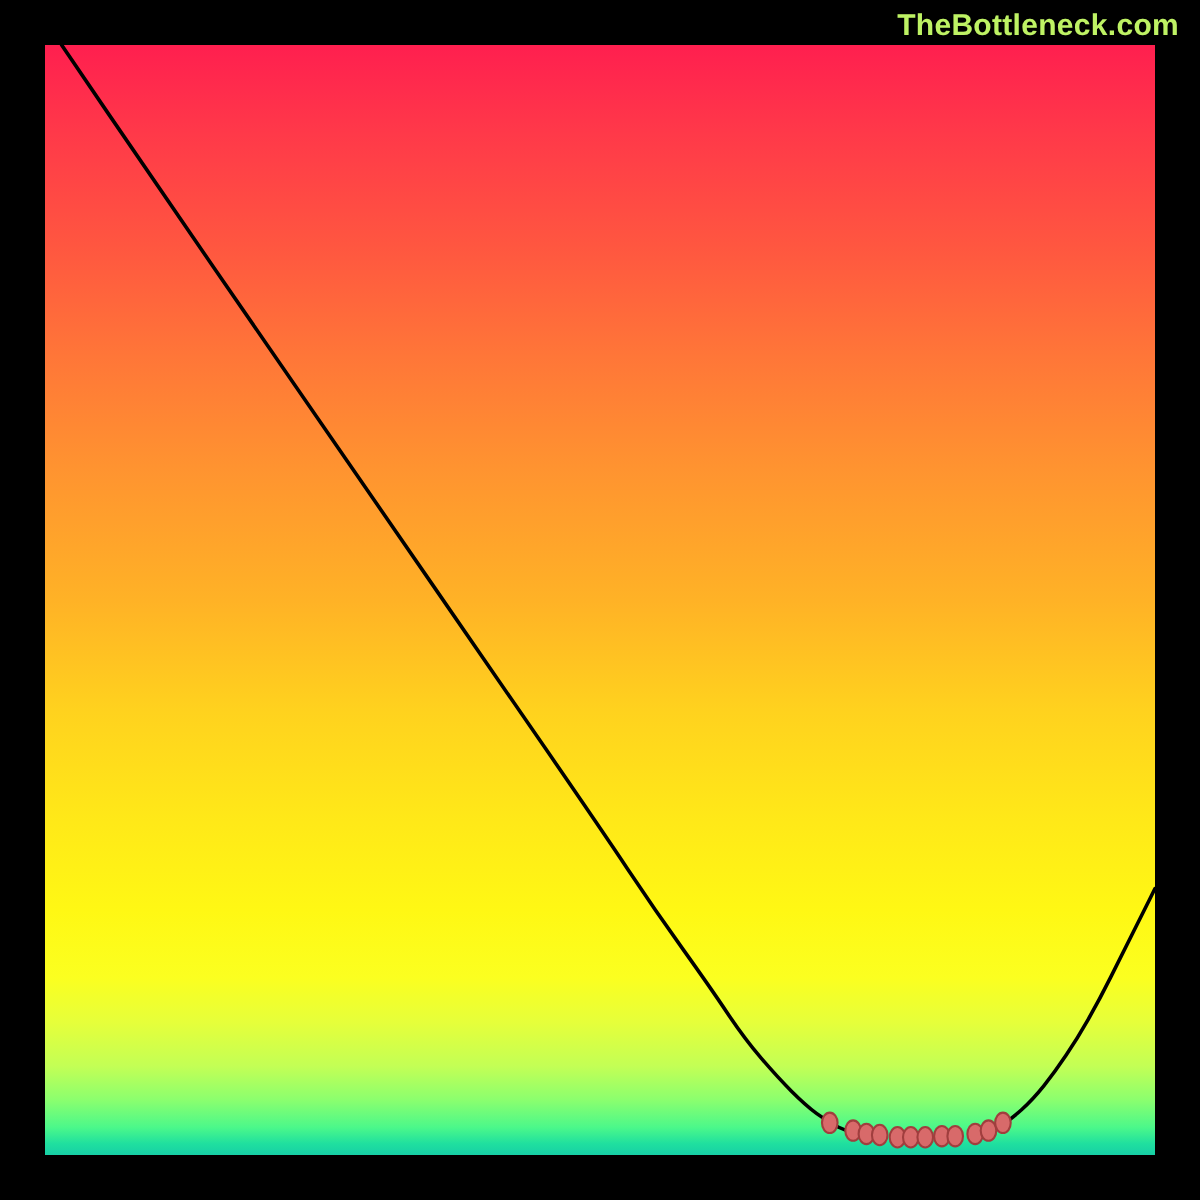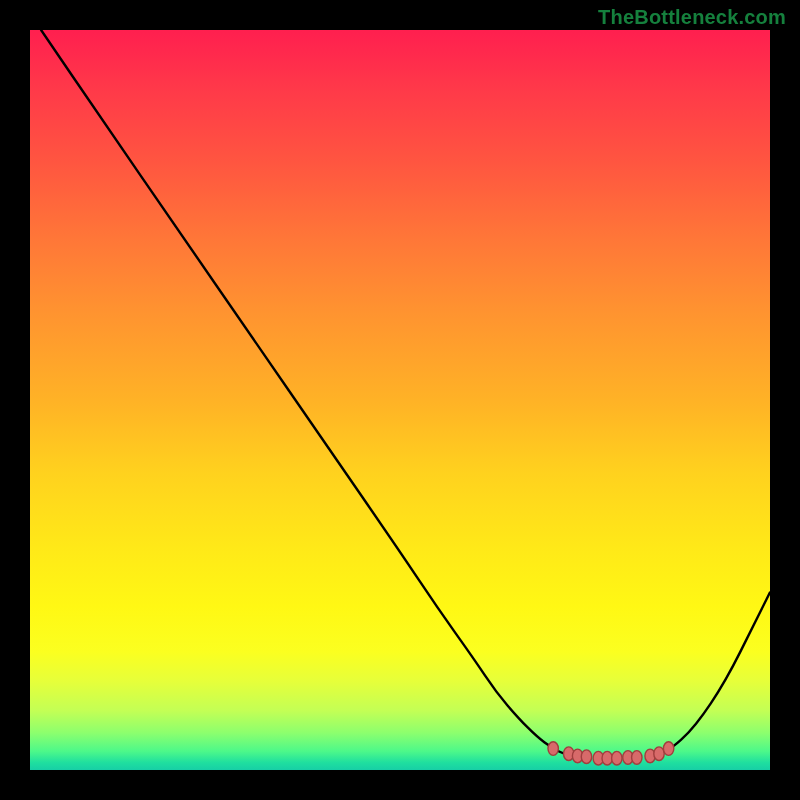--- a/index.html
+++ b/index.html
@@ -10,21 +10,21 @@
     height: 800px;
     background: #000;
   }
   .watermark {
     position: absolute;
     top: 6px;
     right: 14px;
     font-family: Arial, Helvetica, sans-serif;
     font-size: 20px;
     font-weight: bold;
-    color: #15803d;
+    color: #bef264;
     letter-spacing: 0.2px;
     z-index: 50;
   }
   .plot {
     position: absolute;
     left: 30px;
     top: 30px;
     width: 740px;
     height: 740px;
   }

